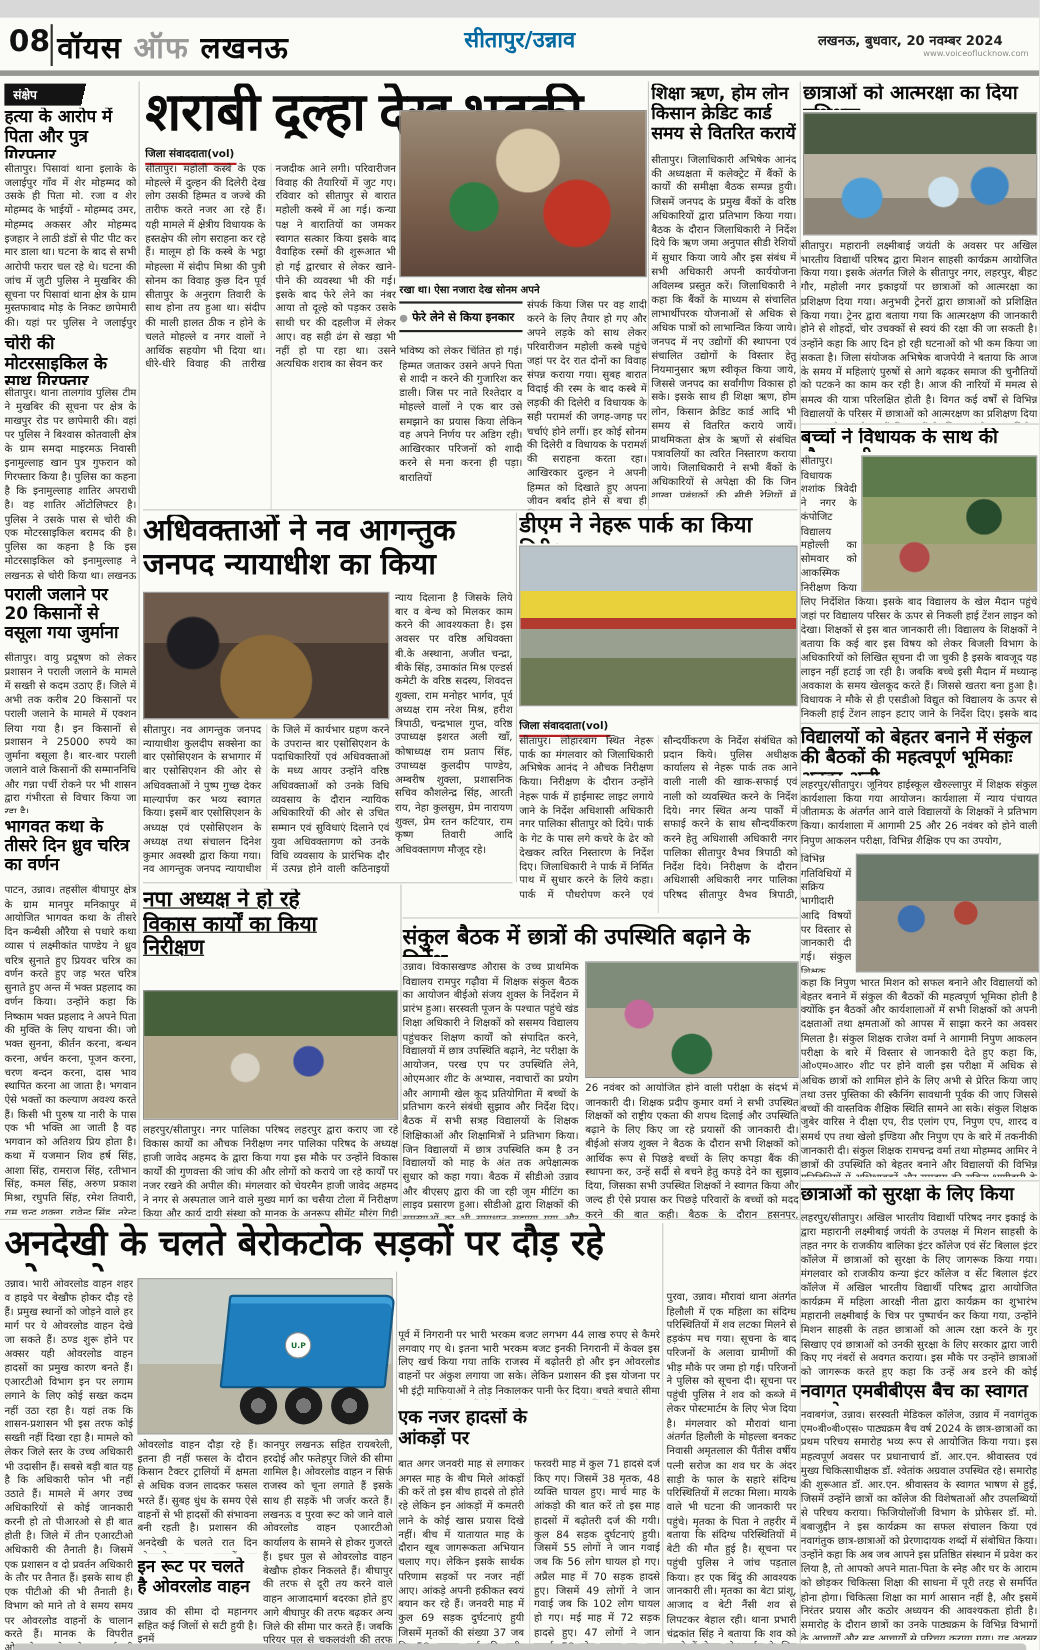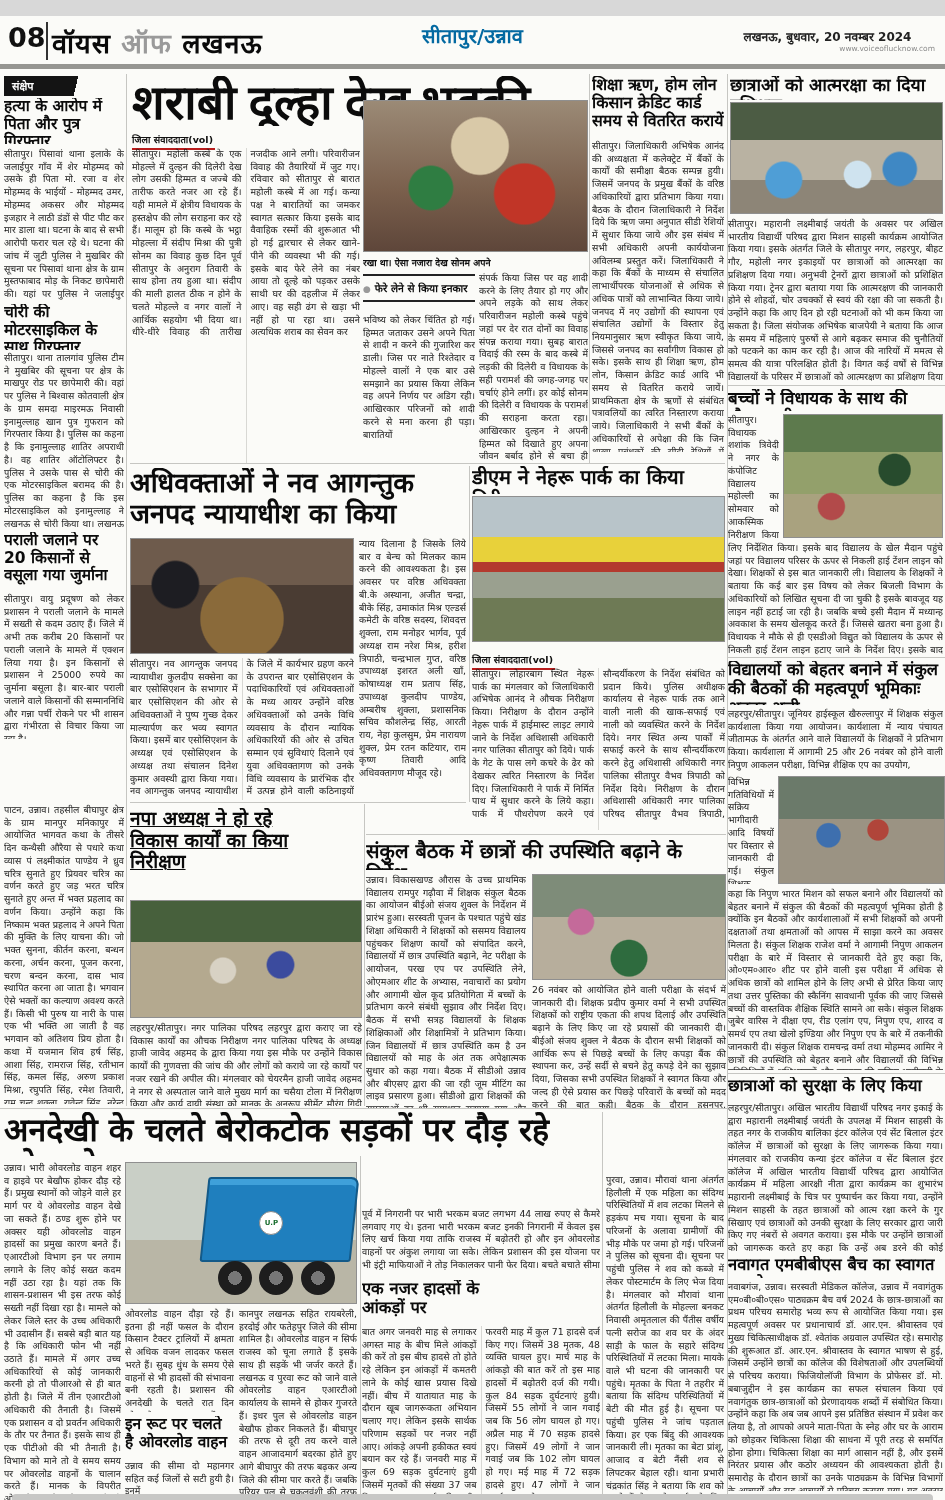--- a/index.html
+++ b/index.html
@@ -84,20 +84,21 @@
   <div class="abs brief-tag" style="left:4px;top:60px;width:62px;">संक्षेप</div>
   <div class="abs art-title clip" style="left:4px;top:82px;width:120px;height:46px;font-size:15.5px;">हत्या के आरोप में पिता और पुत्र गिरफ्तार</div>
   <div class="abs bodytxt clip" style="left:4px;top:132px;width:120px;height:152px;">सीतापुर। पिसावां थाना इलाके के जलाईपुर गाँव में शेर मोहम्मद को उसके ही पिता मो. रजा व शेर मोहम्मद के भाईयों - मोहम्मद उमर, मोहम्मद अकसर और मोहम्मद इजहार ने लाठी डंडों से पीट पीट कर मार डाला था। घटना के बाद से सभी आरोपी फरार चल रहे थे। घटना की जांच में जुटी पुलिस ने मुखबिर की सूचना पर पिसावां थाना क्षेत्र के ग्राम मुस्तफाबाद मोड़ के निकट छापेमारी की। यहां पर पुलिस ने जलाईपुर निवासी मो. रजा व अजहर पुत्र राजा को गिरफ्तार किया है। पुलिस ने आरोपियों को न्यायालय में पेश किया है।</div>
 
   <div class="abs art-title clip" style="left:4px;top:288px;width:120px;height:46px;font-size:15.5px;">चोरी की मोटरसाइकिल के साथ गिरफ्तार</div>
   <div class="abs bodytxt clip" style="left:4px;top:336px;width:120px;height:176px;">सीतापुर। थाना तालगांव पुलिस टीम ने मुखबिर की सूचना पर क्षेत्र के माखपुर रोड पर छापेमारी की। वहां पर पुलिस ने बिश्वास कोतवाली क्षेत्र के ग्राम समदा माइरमऊ निवासी इनामुल्लाह खान पुत्र गुफरान को गिरफ्तार किया है। पुलिस का कहना है कि इनामुल्लाह शातिर अपराधी है। वह शातिर ऑटोलिफ्टर है। पुलिस ने उसके पास से चोरी की एक मोटरसाइकिल बरामद की है। पुलिस का कहना है कि इस मोटरसाइकिल को इनामुल्लाह ने लखनऊ से चोरी किया था। लखनऊ के विभूति खंड थाने में बाइक चोरी की घटना की रिपोर्ट दर्ज है।</div>
 
   <div class="abs art-title clip" style="left:4px;top:516px;width:120px;height:58px;font-size:15.5px;">पराली जलाने पर 20 किसानों से वसूला गया जुर्माना</div>
   <div class="abs bodytxt clip" style="left:4px;top:577px;width:120px;height:146px;">सीतापुर। वायु प्रदूषण को लेकर प्रशासन ने पराली जलाने के मामले में सख्ती से कदम उठाए हैं। जिले में अभी तक करीब 20 किसानों पर पराली जलाने के मामले में एक्शन लिया गया है। इन किसानों से प्रशासन ने 25000 रुपये का जुर्माना बसूला है। बार-बार पराली जलाने वाले किसानों की सम्माननिधि और गन्ना पर्ची रोकने पर भी शासन द्वारा गंभीरता से विचार किया जा रहा है।</div>
 
+  <div class="abs art-title clip" style="left:4px;top:727px;width:120px;height:58px;font-size:15.5px;">भागवत कथा के तीसरे दिन ध्रुव चरित्र का वर्णन</div>
   <div class="abs bodytxt clip" style="left:4px;top:788px;width:120px;height:300px;">पाटन, उन्नाव। तहसील बीघापुर क्षेत्र के ग्राम मानपुर मनिकापुर में आयोजित भागवत कथा के तीसरे दिन कन्थैसी औरैया से पधारे कथा व्यास पं लक्ष्मीकांत पाण्डेय ने ध्रुव चरित्र सुनाते हुए प्रियवर चरित्र का वर्णन करते हुए जड़ भरत चरित्र सुनाते हुए अन्त में भक्त प्रहलाद का वर्णन किया। उन्होंने कहा कि निष्काम भक्त प्रहलाद ने अपने पिता की मुक्ति के लिए याचना की। जो भक्त सुनना, कीर्तन करना, बन्धन करना, अर्चन करना, पूजन करना, चरण बन्दन करना, दास भाव स्थापित करना आ जाता है। भगवान ऐसे भक्तों का कल्याण अवश्य करते हैं। किसी भी पुरुष या नारी के पास एक भी भक्ति आ जाती है वह भगवान को अतिशय प्रिय होता है। कथा में यजमान शिव हर्ष सिंह, आशा सिंह, रामराज सिंह, रतीभान सिंह, कमल सिंह, अरुण प्रकाश मिश्रा, रघुपति सिंह, रमेश तिवारी, राम चन्द्र शुक्ला, रावेन्द्र सिंह, नरेन्द्र मोहन मिश्रा, राज सिंह, सोनी मिश्रा, विश्वास प्रताप सिंह, अथर्व सिंह आदि भक्त उपस्थित रहे।</div>
 
   <div class="abs art-title clip" style="left:132px;top:60px;width:456px;height:50px;font-size:48px;font-family:Liberation Serif, serif;">शराबी दूल्हा देख भड़की दुल्हन</div>
   <div class="abs" style="left:132px;top:112px;">
     <span class="byline">जिला संवाददाता(vol)</span>
   </div>
   <div class="abs photo ph-wedding" style="left:363px;top:84px;width:225px;height:152px;"></div>
   <div class="abs caption clip" style="left:363px;top:240px;width:225px;height:14px;">रखा था। ऐसा नजारा देख सोनम अपने</div>
   <div class="abs bodytxt cols2 clip" style="left:132px;top:132px;width:228px;height:316px;">सीतापुर। महोली कस्बे के एक मोहल्ले में दुल्हन की दिलेरी देख लोग उसकी हिम्मत व जज्बे की तारीफ करते नजर आ रहे हैं। यही मामले में क्षेत्रीय विधायक के हस्तक्षेप की लोग सराहना कर रहे हैं। मालूम हो कि कस्बे के भट्ठा मोहल्ला में संदीप मिश्रा की पुत्री सोनम का विवाह कुछ दिन पूर्व सीतापुर के अनुराग तिवारी के साथ होना तय हुआ था। संदीप की माली हालत ठीक न होने के चलते मोहल्ले व नगर वालों ने आर्थिक सहयोग भी दिया था। धीरे-धीरे विवाह की तारीख नजदीक आने लगी। परिवारीजन विवाह की तैयारियों में जुट गए। रविवार को सीतापुर से बारात महोली कस्बे में आ गई। कन्या पक्ष ने बारातियों का जमकर स्वागत सत्कार किया इसके बाद वैवाहिक रस्मों की शुरूआत भी हो गई द्वारचार से लेकर खाने-पीने की व्यवस्था भी की गई। इसके बाद फेरे लेने का नंबर आया तो दूल्हे को पड़कर उसके साथी घर की दहलीज में लेकर आए। वह सही ढंग से खड़ा भी नहीं हो पा रहा था। उसने अत्यधिक शराब का सेवन कर</div>
   <div class="abs subhead-box" style="left:363px;top:258px;width:112px;">

